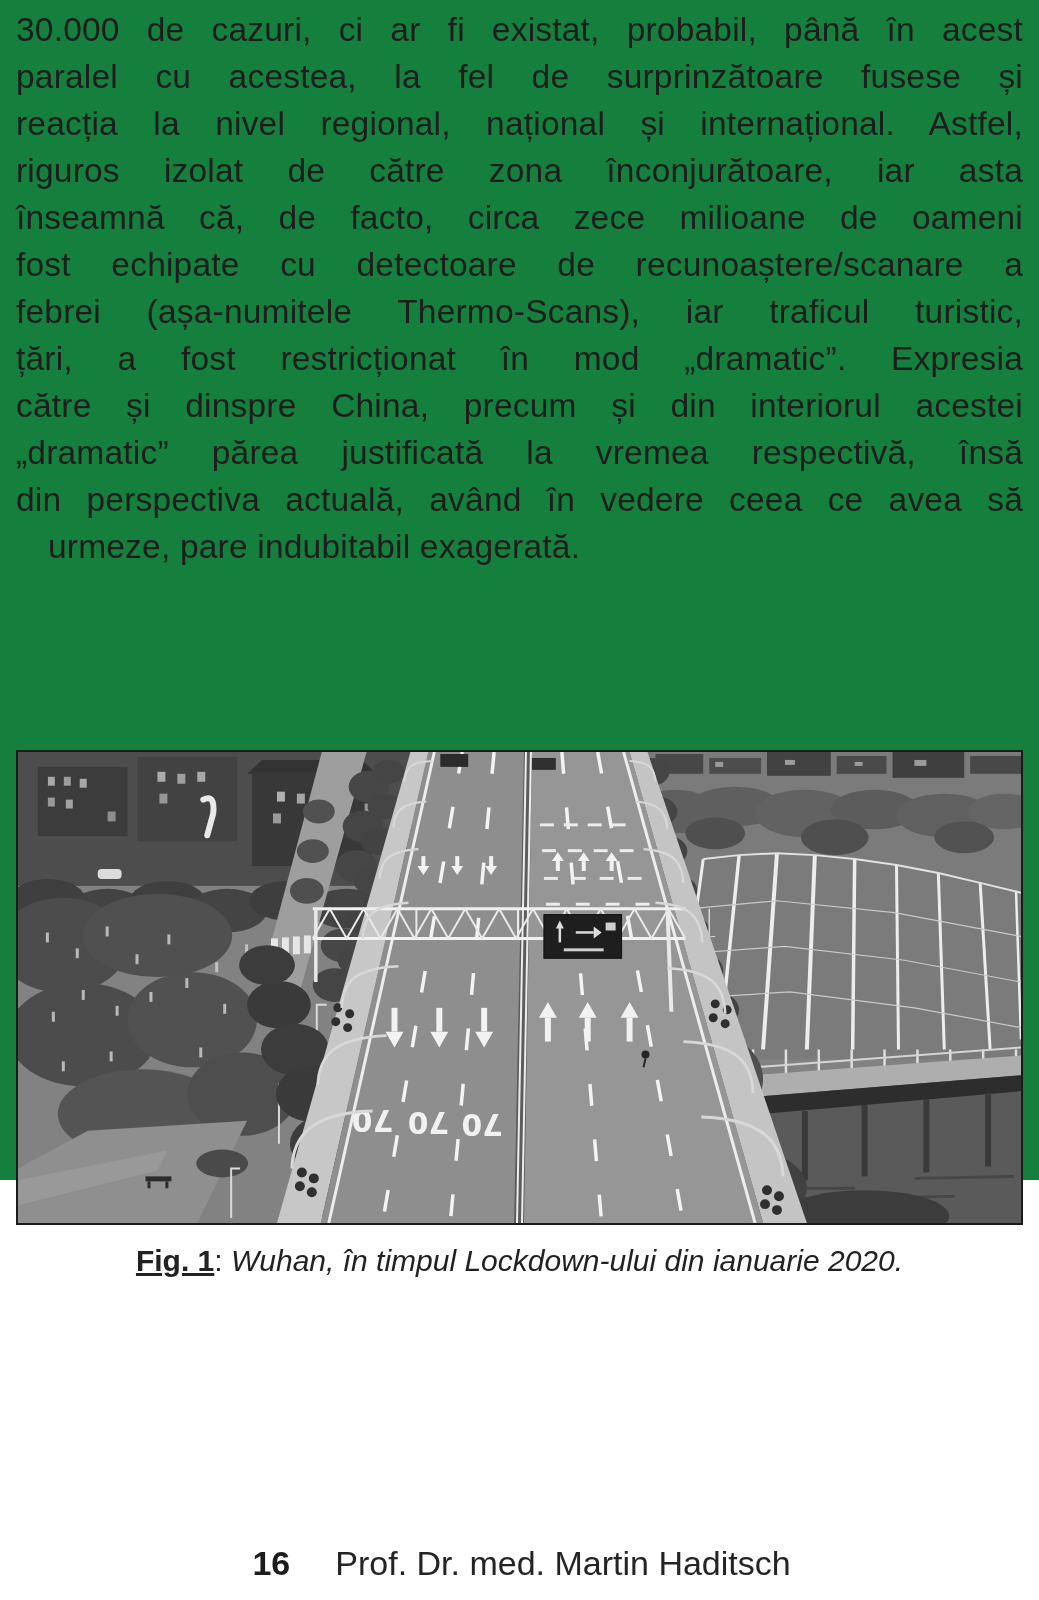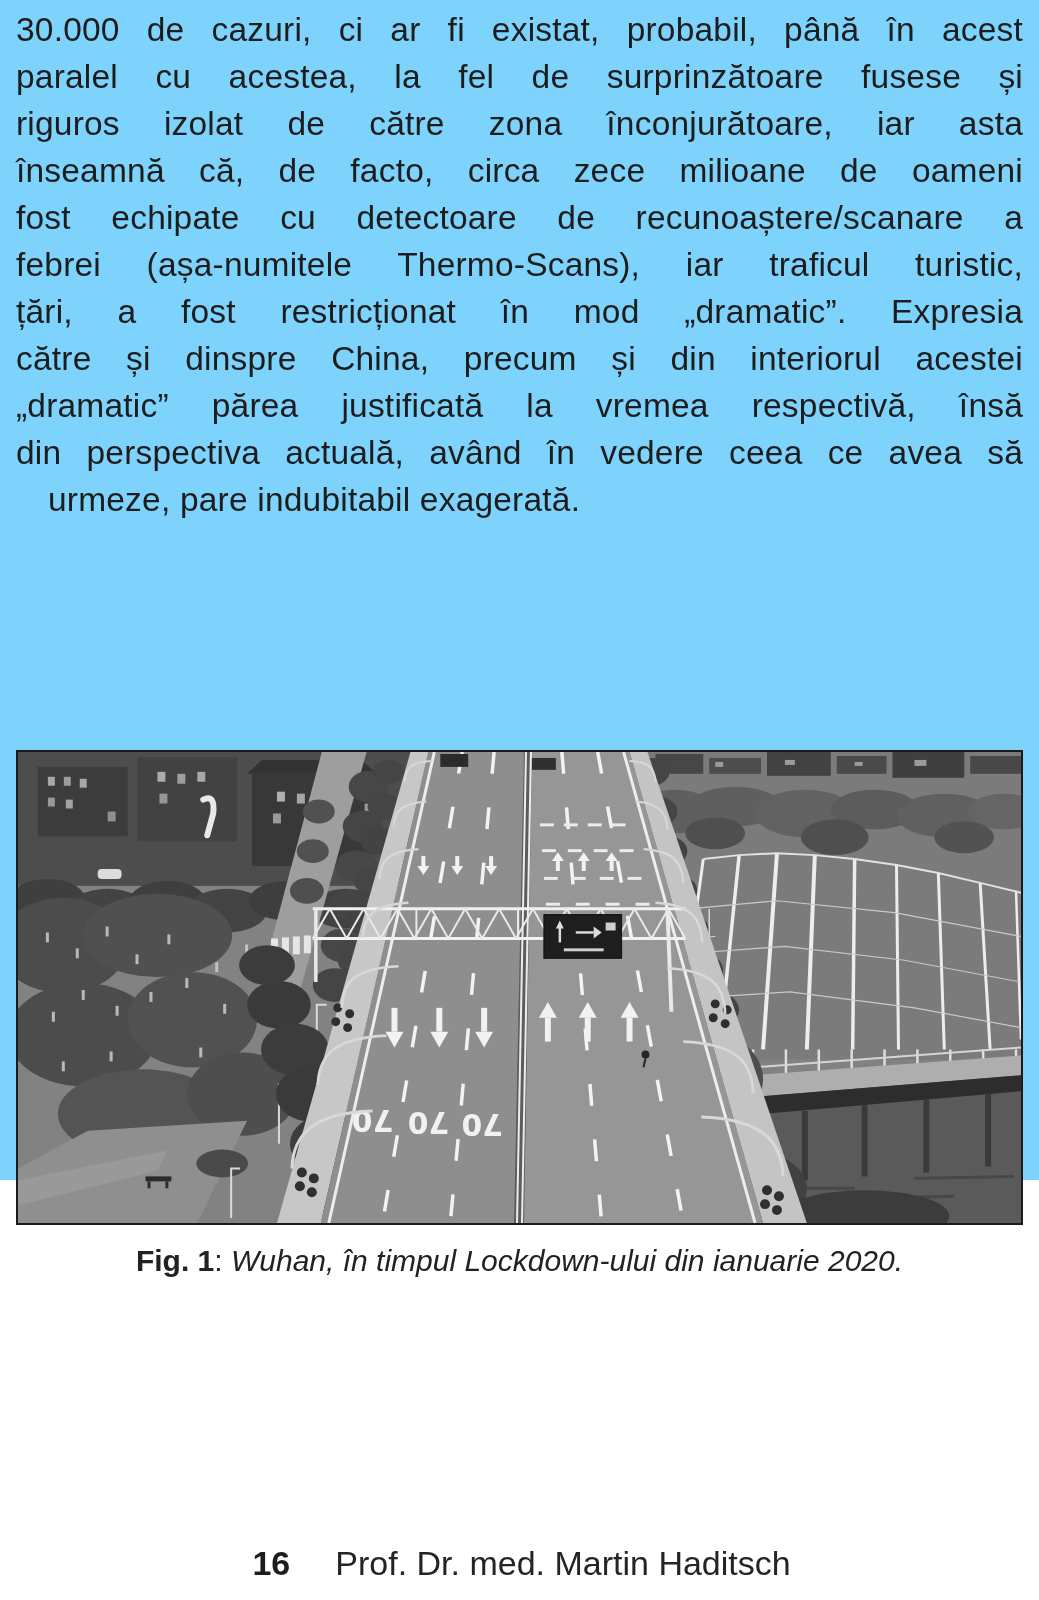--- a/index.html
+++ b/index.html
@@ -1,44 +1,45 @@
 <!DOCTYPE html>
 <html><head>
 <meta charset="utf-8">
 <style>
   html,body{margin:0;padding:0;background:#ffffff;width:1039px;height:1600px;overflow:hidden;}
   body{font-family:"Liberation Sans",sans-serif;color:#1d1d1d;position:relative;}
-  .page{position:absolute;left:0;top:0;width:1039px;height:1180px;background:#7dd3fc;}
+  .page{position:absolute;left:0;top:0;width:1039px;height:1180px;background:#15803d;}
 
   .text-block{position:absolute;left:16px;top:6px;width:1007px;}
   .line{font-size:33.5px;line-height:47px;letter-spacing:.2px;
         text-align:justify;text-align-last:justify;white-space:nowrap;}
   .line:last-child{text-align-last:left;margin-left:32px;}
 
   .photo{position:absolute;left:16px;top:750px;width:1007px;height:475px;
          border:2px solid #1b1b1b;box-sizing:border-box;background:#828282;}
   .photo svg{display:block;width:100%;height:100%;}
 
   .caption{position:absolute;left:16px;top:1241px;width:1007px;text-align:center;
            font-size:30px;line-height:40px;color:#222;}
-  .caption .lbl{font-weight:bold;font-style:normal;}
+  .caption .lbl{font-weight:bold;font-style:normal;text-decoration:underline;}
   .caption .cap-txt{font-style:italic;}
 
   .footer{position:absolute;left:20px;top:1541px;width:1000px;font-size:34px;line-height:44px;text-align:center;}
   .footer .pagenum{font-weight:bold;display:inline-block;min-width:44px;}
   .footer .running{margin-left:42px;font-weight:normal;color:#242424;}
 </style>
 </head>
 <body>
 
 <div class="page">
 
   <div class="text-block">
       <div class="line">30.000 de cazuri, ci ar fi existat, probabil, până în acest</div>
       <div class="line">paralel cu acestea, la fel de surprinzătoare fusese și</div>
+      <div class="line">reacția la nivel regional, național și internațional. Astfel,</div>
       <div class="line">riguros izolat de către zona înconjurătoare, iar asta</div>
       <div class="line">înseamnă că, de facto, circa zece milioane de oameni</div>
       <div class="line">fost echipate cu detectoare de recunoaștere/scanare a</div>
       <div class="line">febrei (așa-numitele Thermo-Scans), iar traficul turistic,</div>
       <div class="line">țări, a fost restricționat în mod „dramatic”. Expresia</div>
       <div class="line">către și dinspre China, precum și din interiorul acestei</div>
       <div class="line">„dramatic” părea justificată la vremea respectivă, însă</div>
       <div class="line">din perspectiva actuală, având în vedere ceea ce avea să</div>
       <div class="line">urmeze, pare indubitabil exagerată.</div>
     </div>

